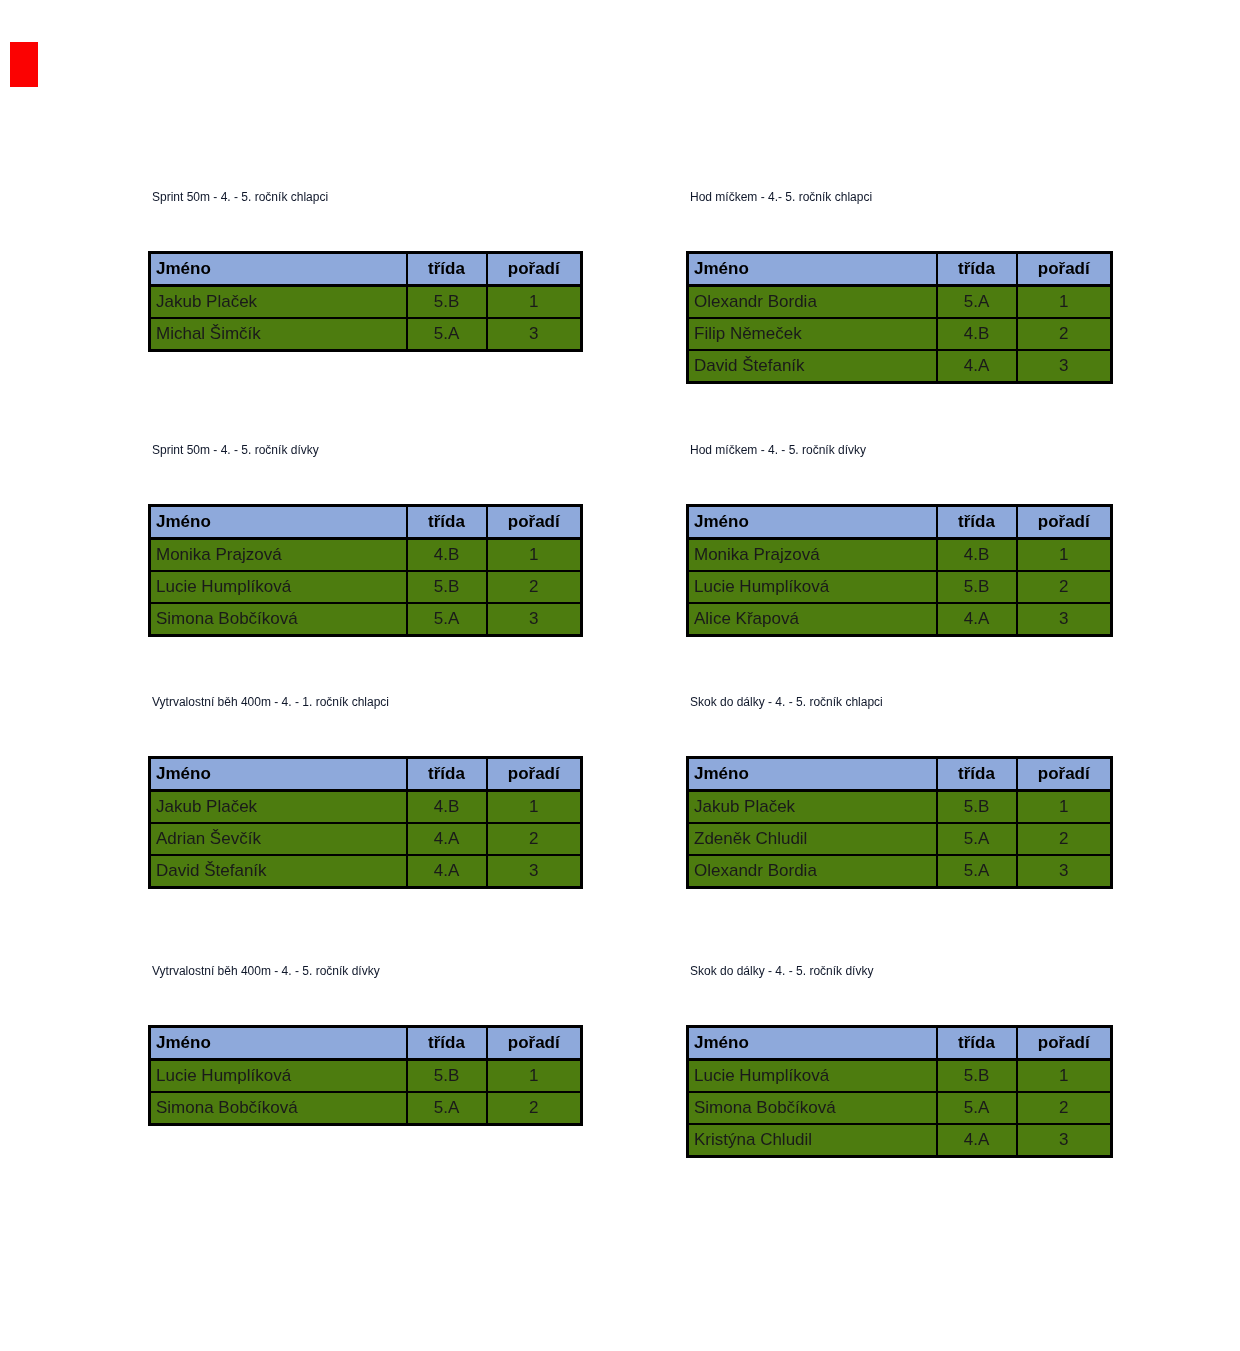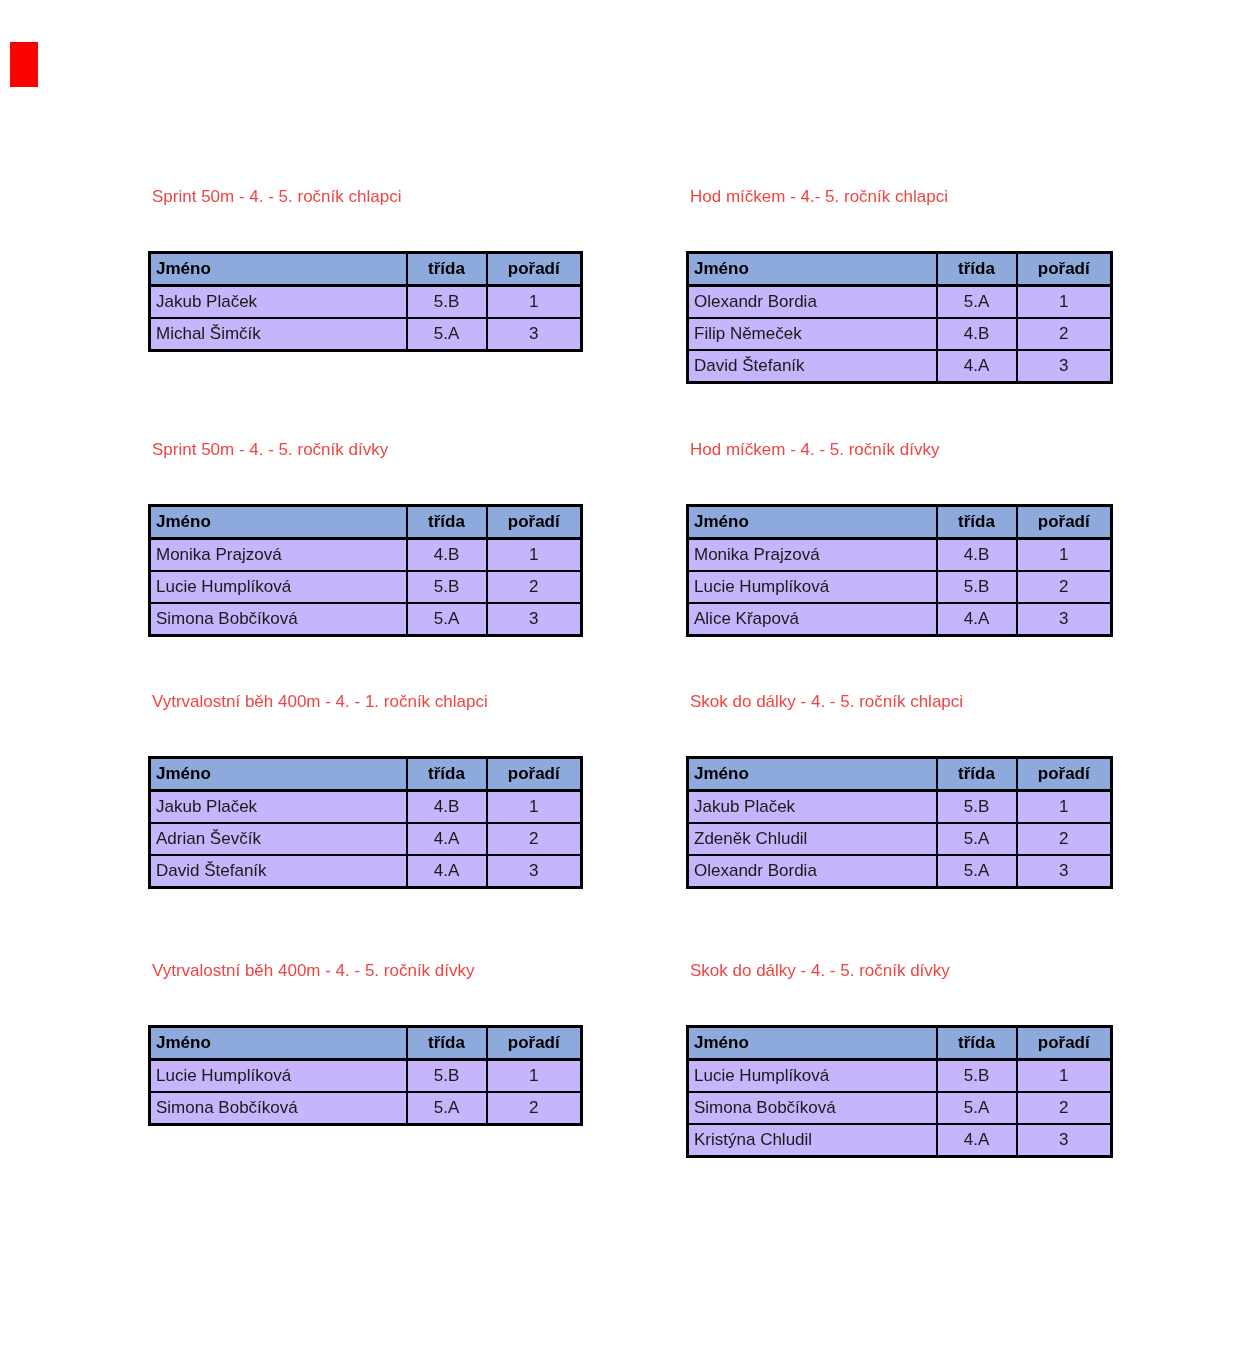--- a/index.html
+++ b/index.html
@@ -16,32 +16,32 @@
     width: 28px; height: 45px;
   }
   .result-section { position: absolute; width: 440px; }
   .col-left  { left: 148px; }
   .col-right { left: 686px; }
   .band-1 { top: 187px; }
   .band-2 { top: 440px; }
   .band-3 { top: 692px; }
   .band-4 { top: 961px; }
   .section-title {
-    font-size: 17px;
+    font-size: 12px;
     line-height: 20px;
-    color: #ef4444;
+    color: #0f172a;
     padding-left: 4px;
     white-space: nowrap;
   }
   table.result-table {
     border-collapse: collapse;
     table-layout: fixed;
     margin-top: 44px;
     border: 3px solid #000;
-    background: #c4b5fd;
+    background: #4d7c0f;
   }
   table.result-table.wide   { width: 432px; }
   table.result-table.narrow { width: 424px; }
   .result-table th, .result-table td {
     border: 2px solid #000;
     height: 30px;
     font-size: 17px;
     padding: 0;
     text-align: center;
     overflow: hidden;

